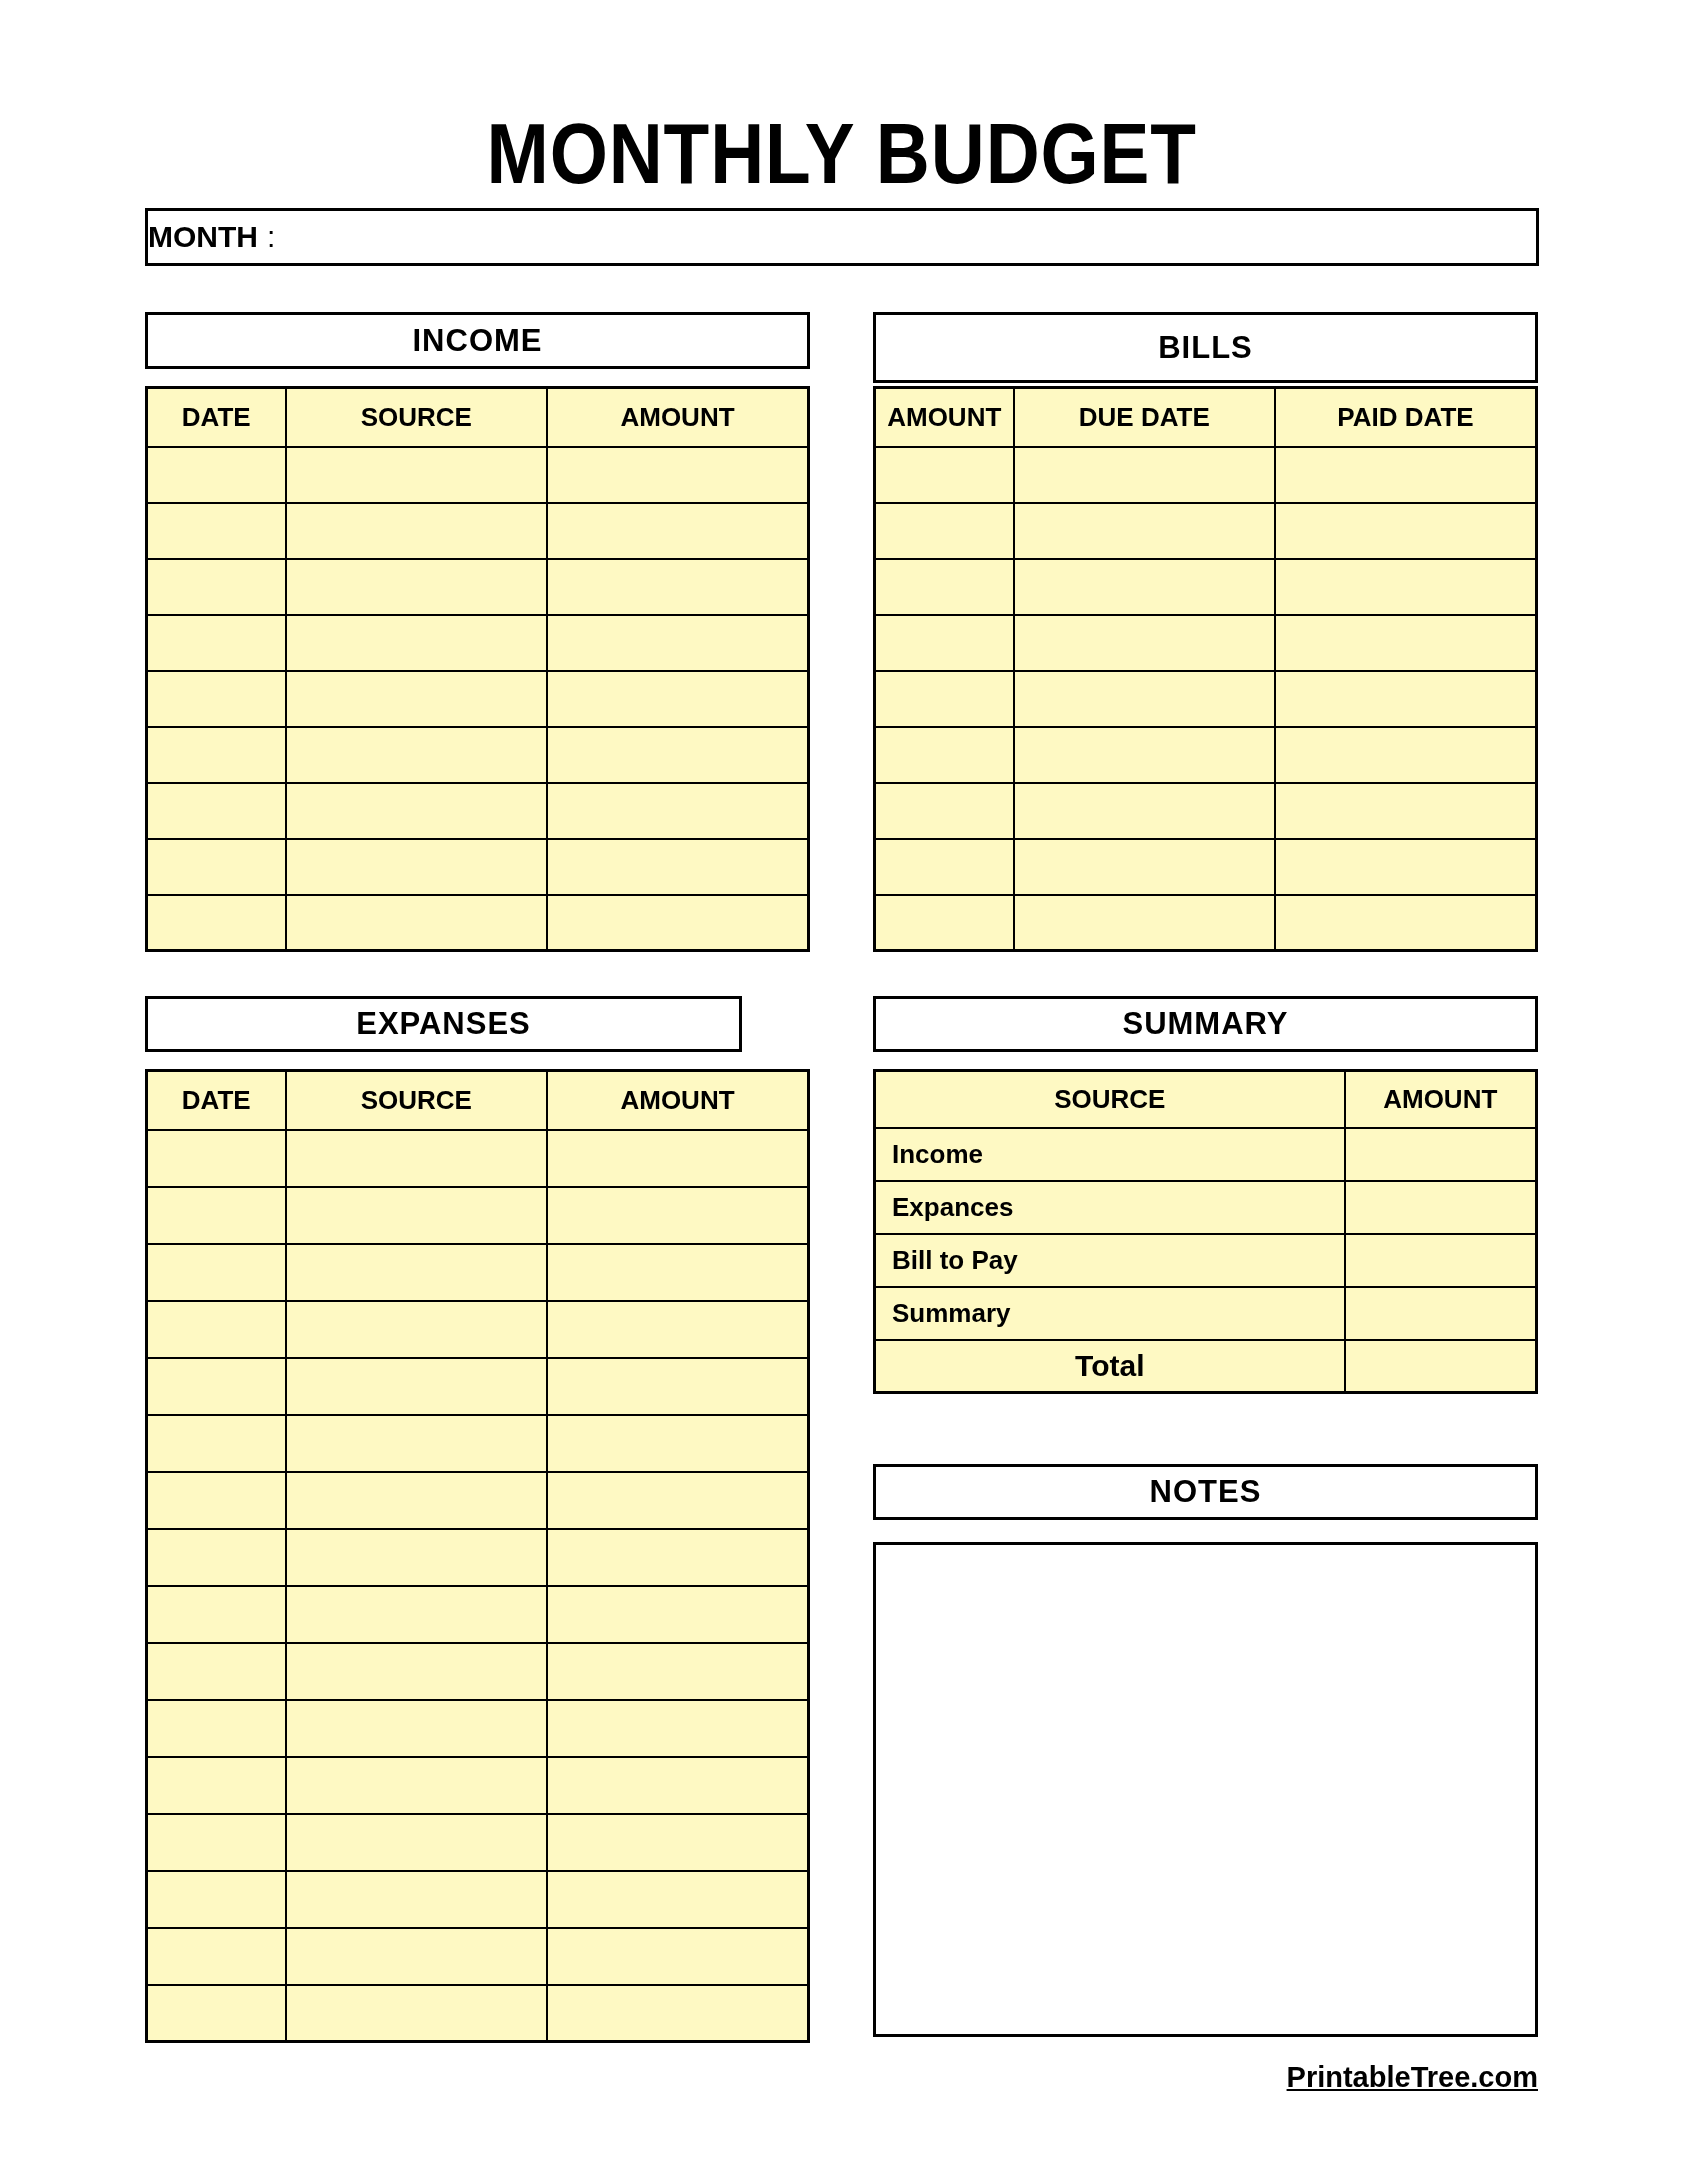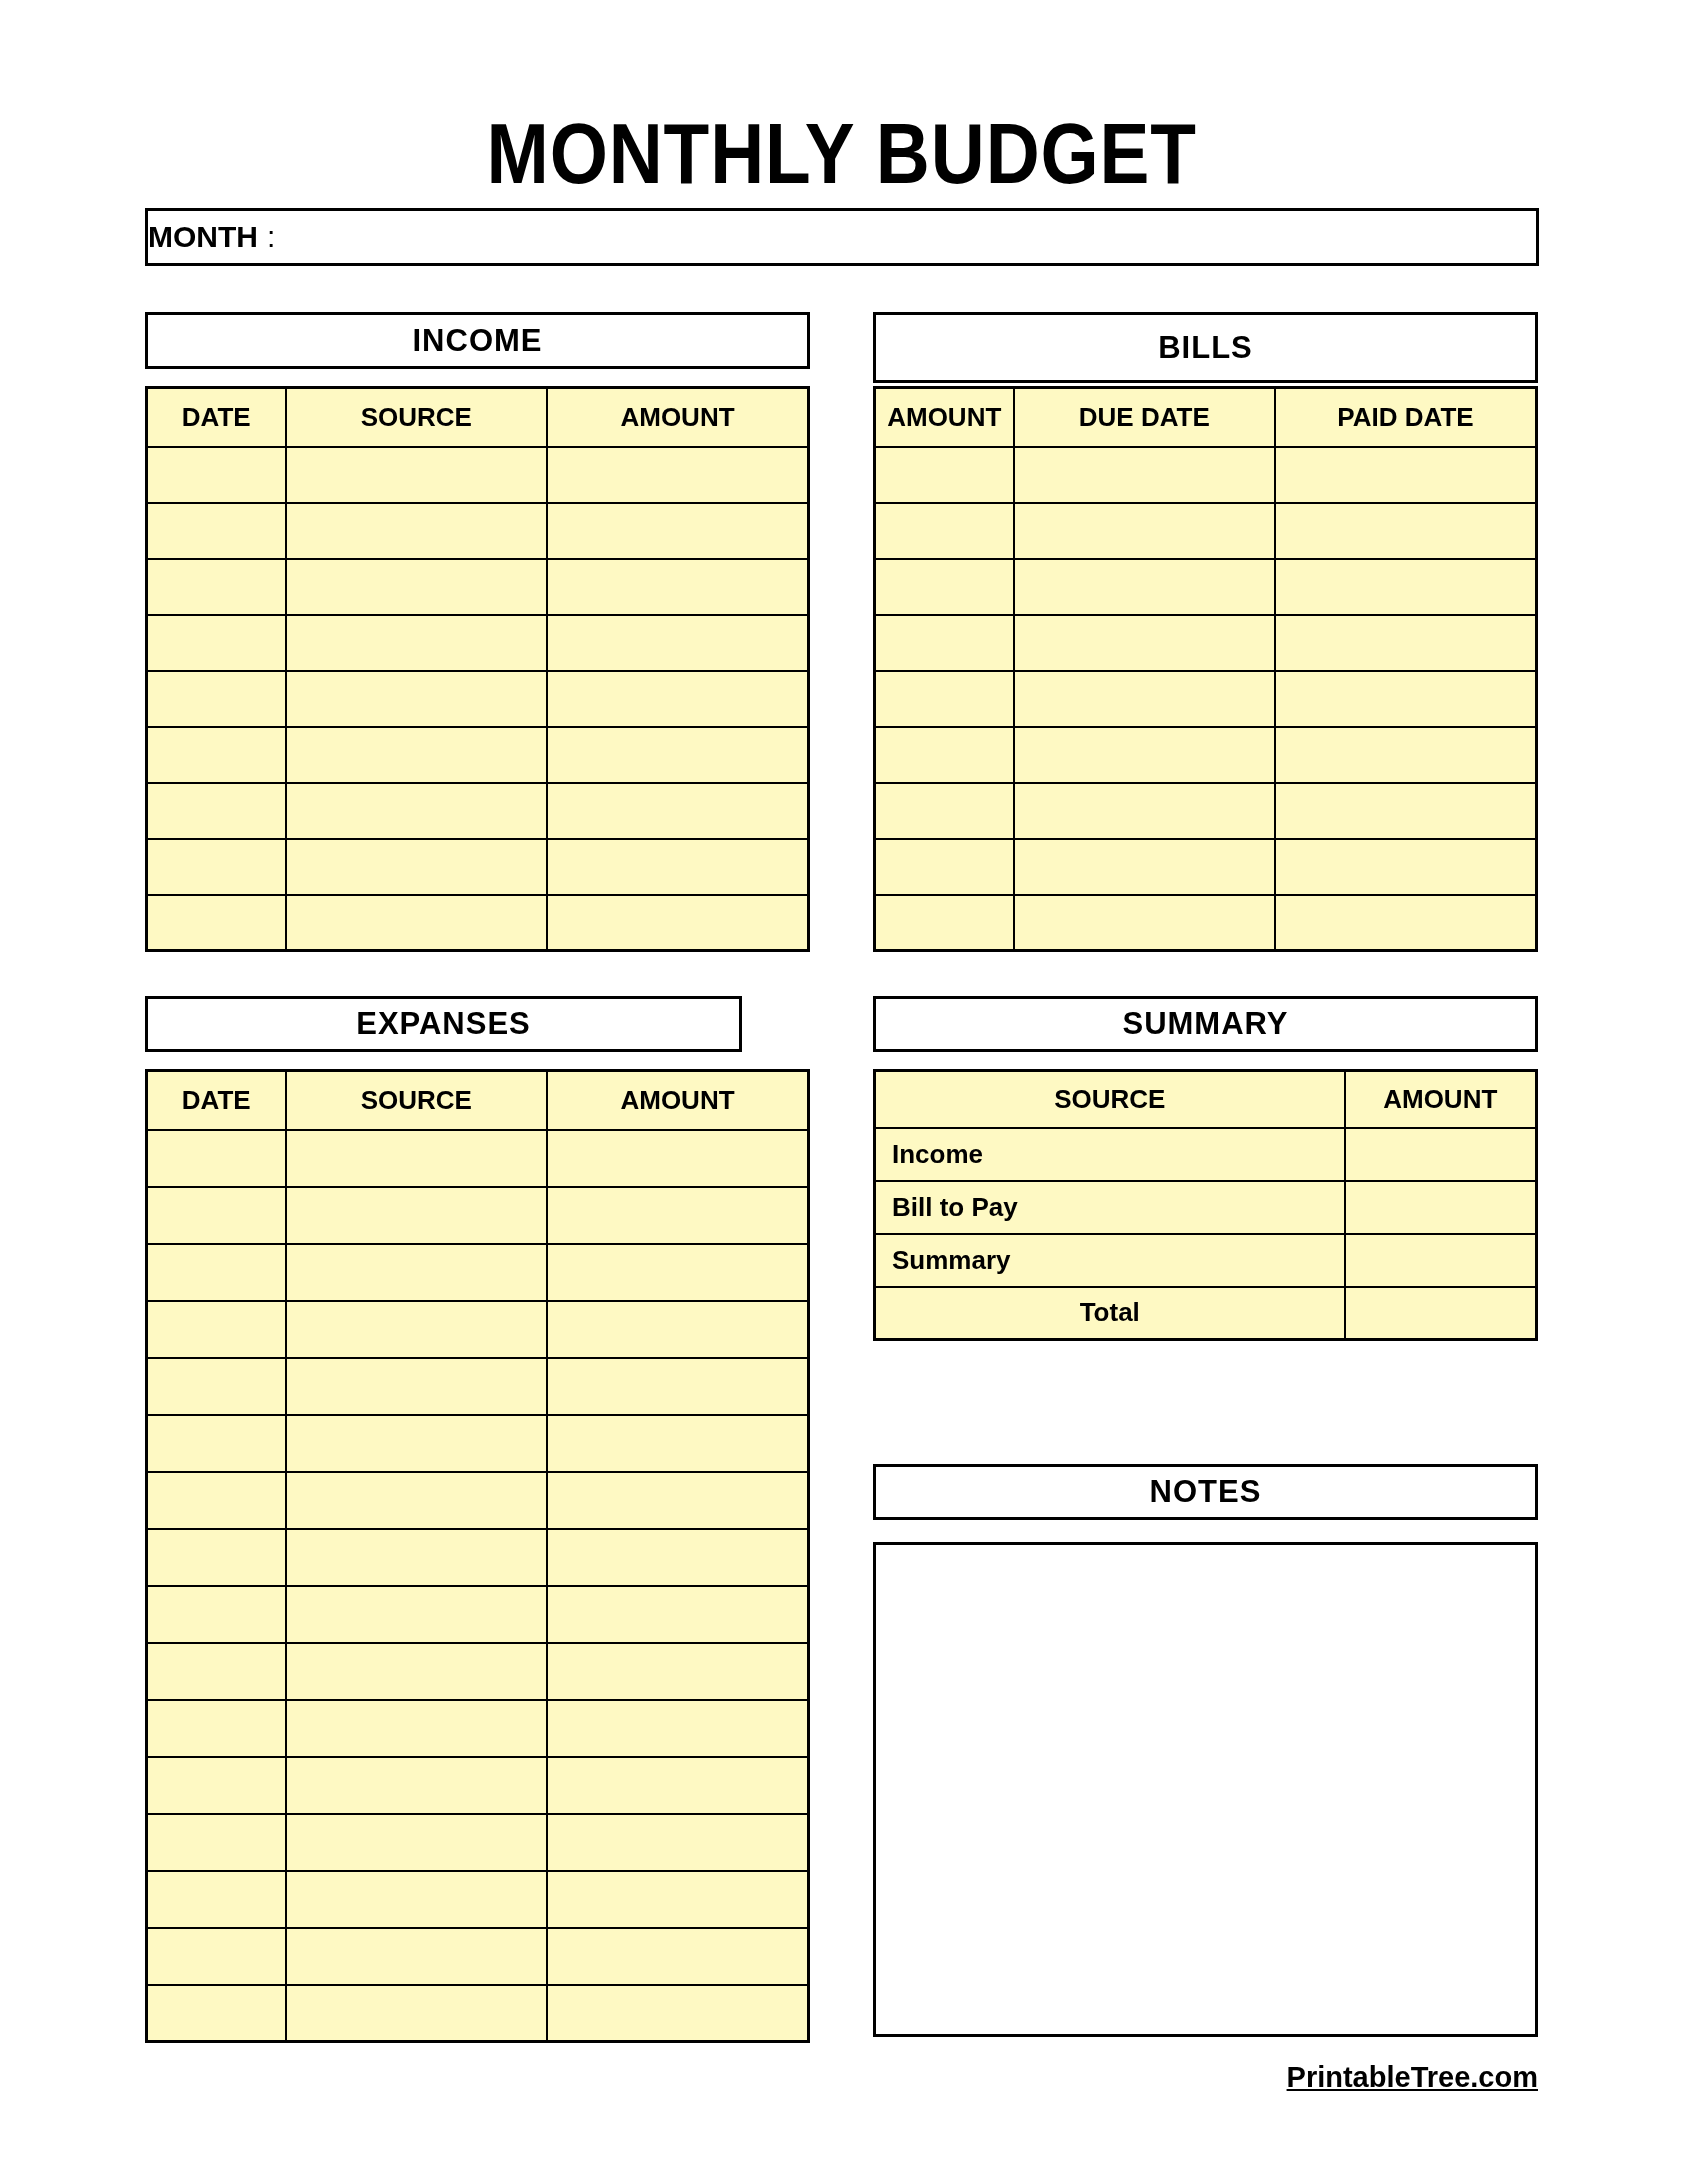--- a/index.html
+++ b/index.html
@@ -40,21 +40,21 @@
   #tbl-income tbody tr,#tbl-bills tbody tr{height:56px;}
   #tbl-expanses tbody tr{height:57px;}
   #tbl-summary thead tr{height:57px;}
   #tbl-summary tbody tr{height:53px;}
 
   .cols3 col.c0{width:21%;} .cols3 col.c1{width:39.5%;} .cols3 col.c2{width:39.5%;}
   .cols2 col.c0{width:71%;} .cols2 col.c1{width:29%;}
 
   #tbl-summary td.label{font-size:26px;font-weight:700;text-align:left;
     padding-left:16px;vertical-align:middle;}
-  #tbl-summary td.total{font-size:26px;font-weight:700;text-align:center;vertical-align:middle;}
+  #tbl-summary td.total{font-size:30px;font-weight:700;text-align:center;vertical-align:middle;}
 
   .notes-box{position:absolute;left:873px;top:1542px;width:665px;height:495px;
     border:3px solid #000;box-sizing:border-box;background:#fff;}
 
   .footer{position:absolute;top:2061px;right:145px;font-size:29px;font-weight:700;
     text-decoration:underline;color:#000;}
 </style>
 </head>
 <body>
 
@@ -314,20 +314,24 @@
           <th>SOURCE</th>
           <th>AMOUNT</th>
         </tr>
       </thead>
       <tbody>
         <tr>
           <td class="label">Income</td>
           <td></td>
         </tr>
         <tr>
+          <td class="label">Expances</td>
+          <td></td>
+        </tr>
+        <tr>
           <td class="label">Bill to Pay</td>
           <td></td>
         </tr>
         <tr>
           <td class="label">Summary</td>
           <td></td>
         </tr>
         <tr>
           <td class="total">Total</td>
           <td></td>

